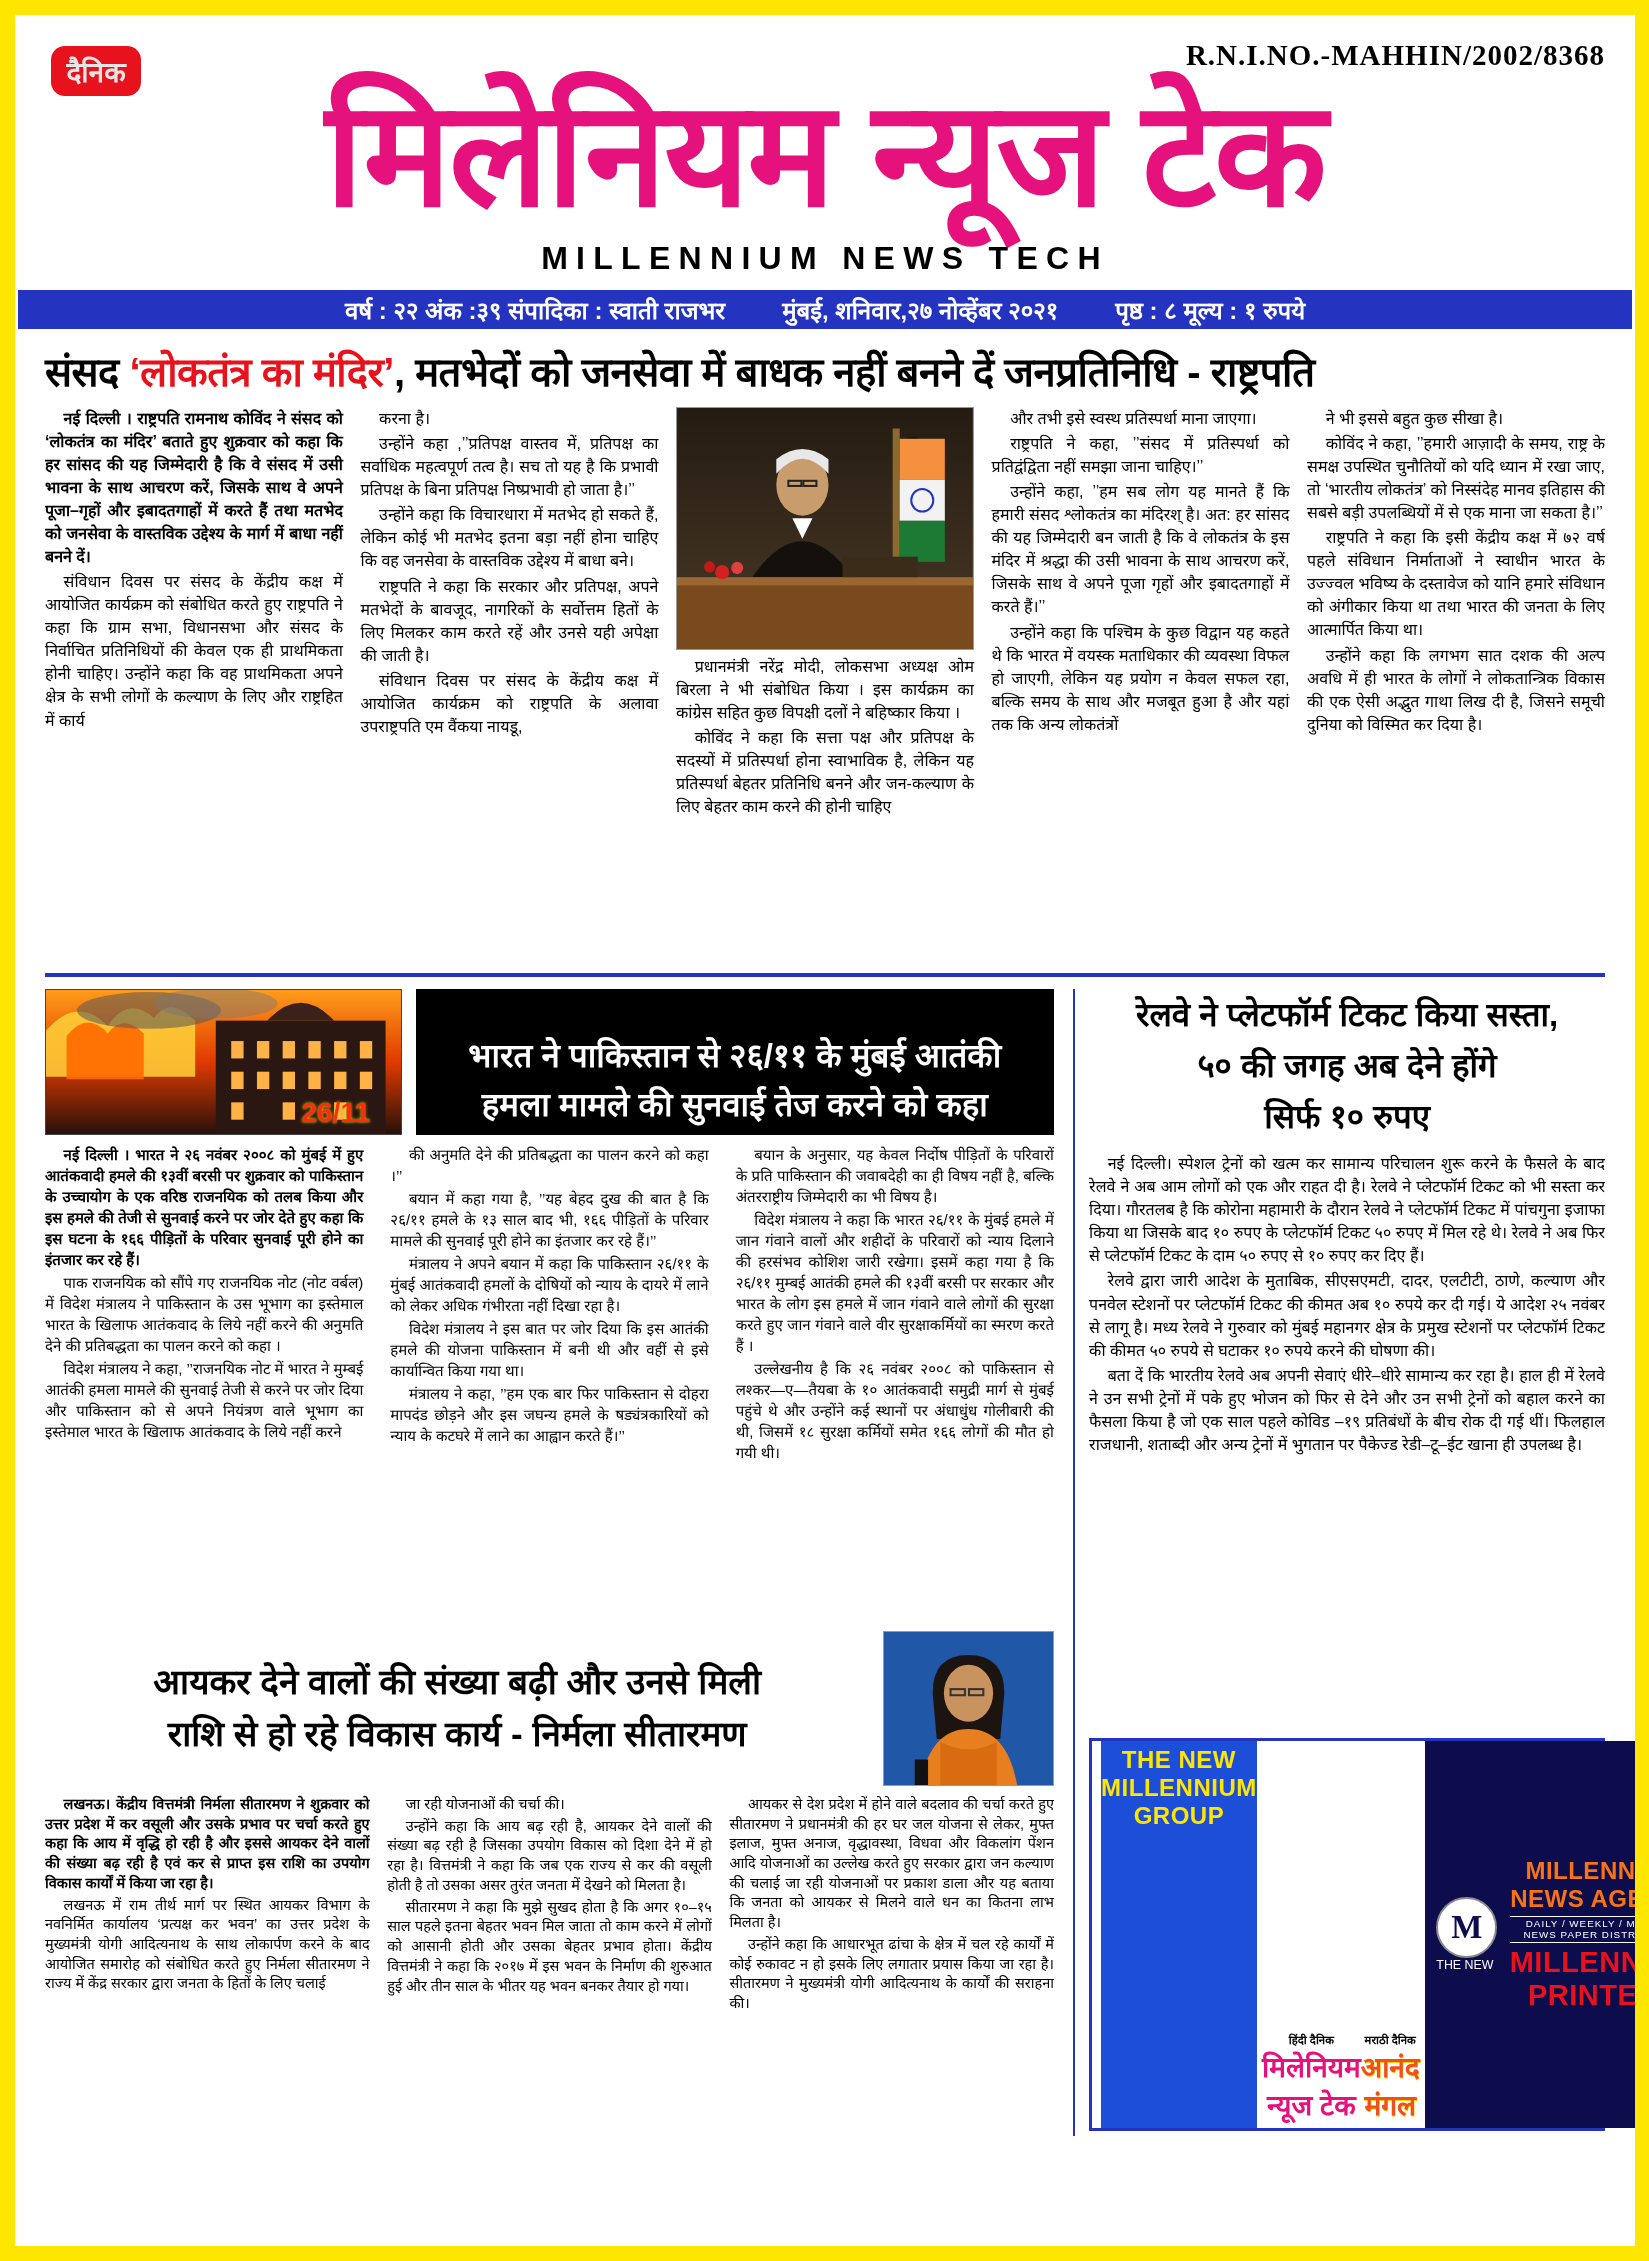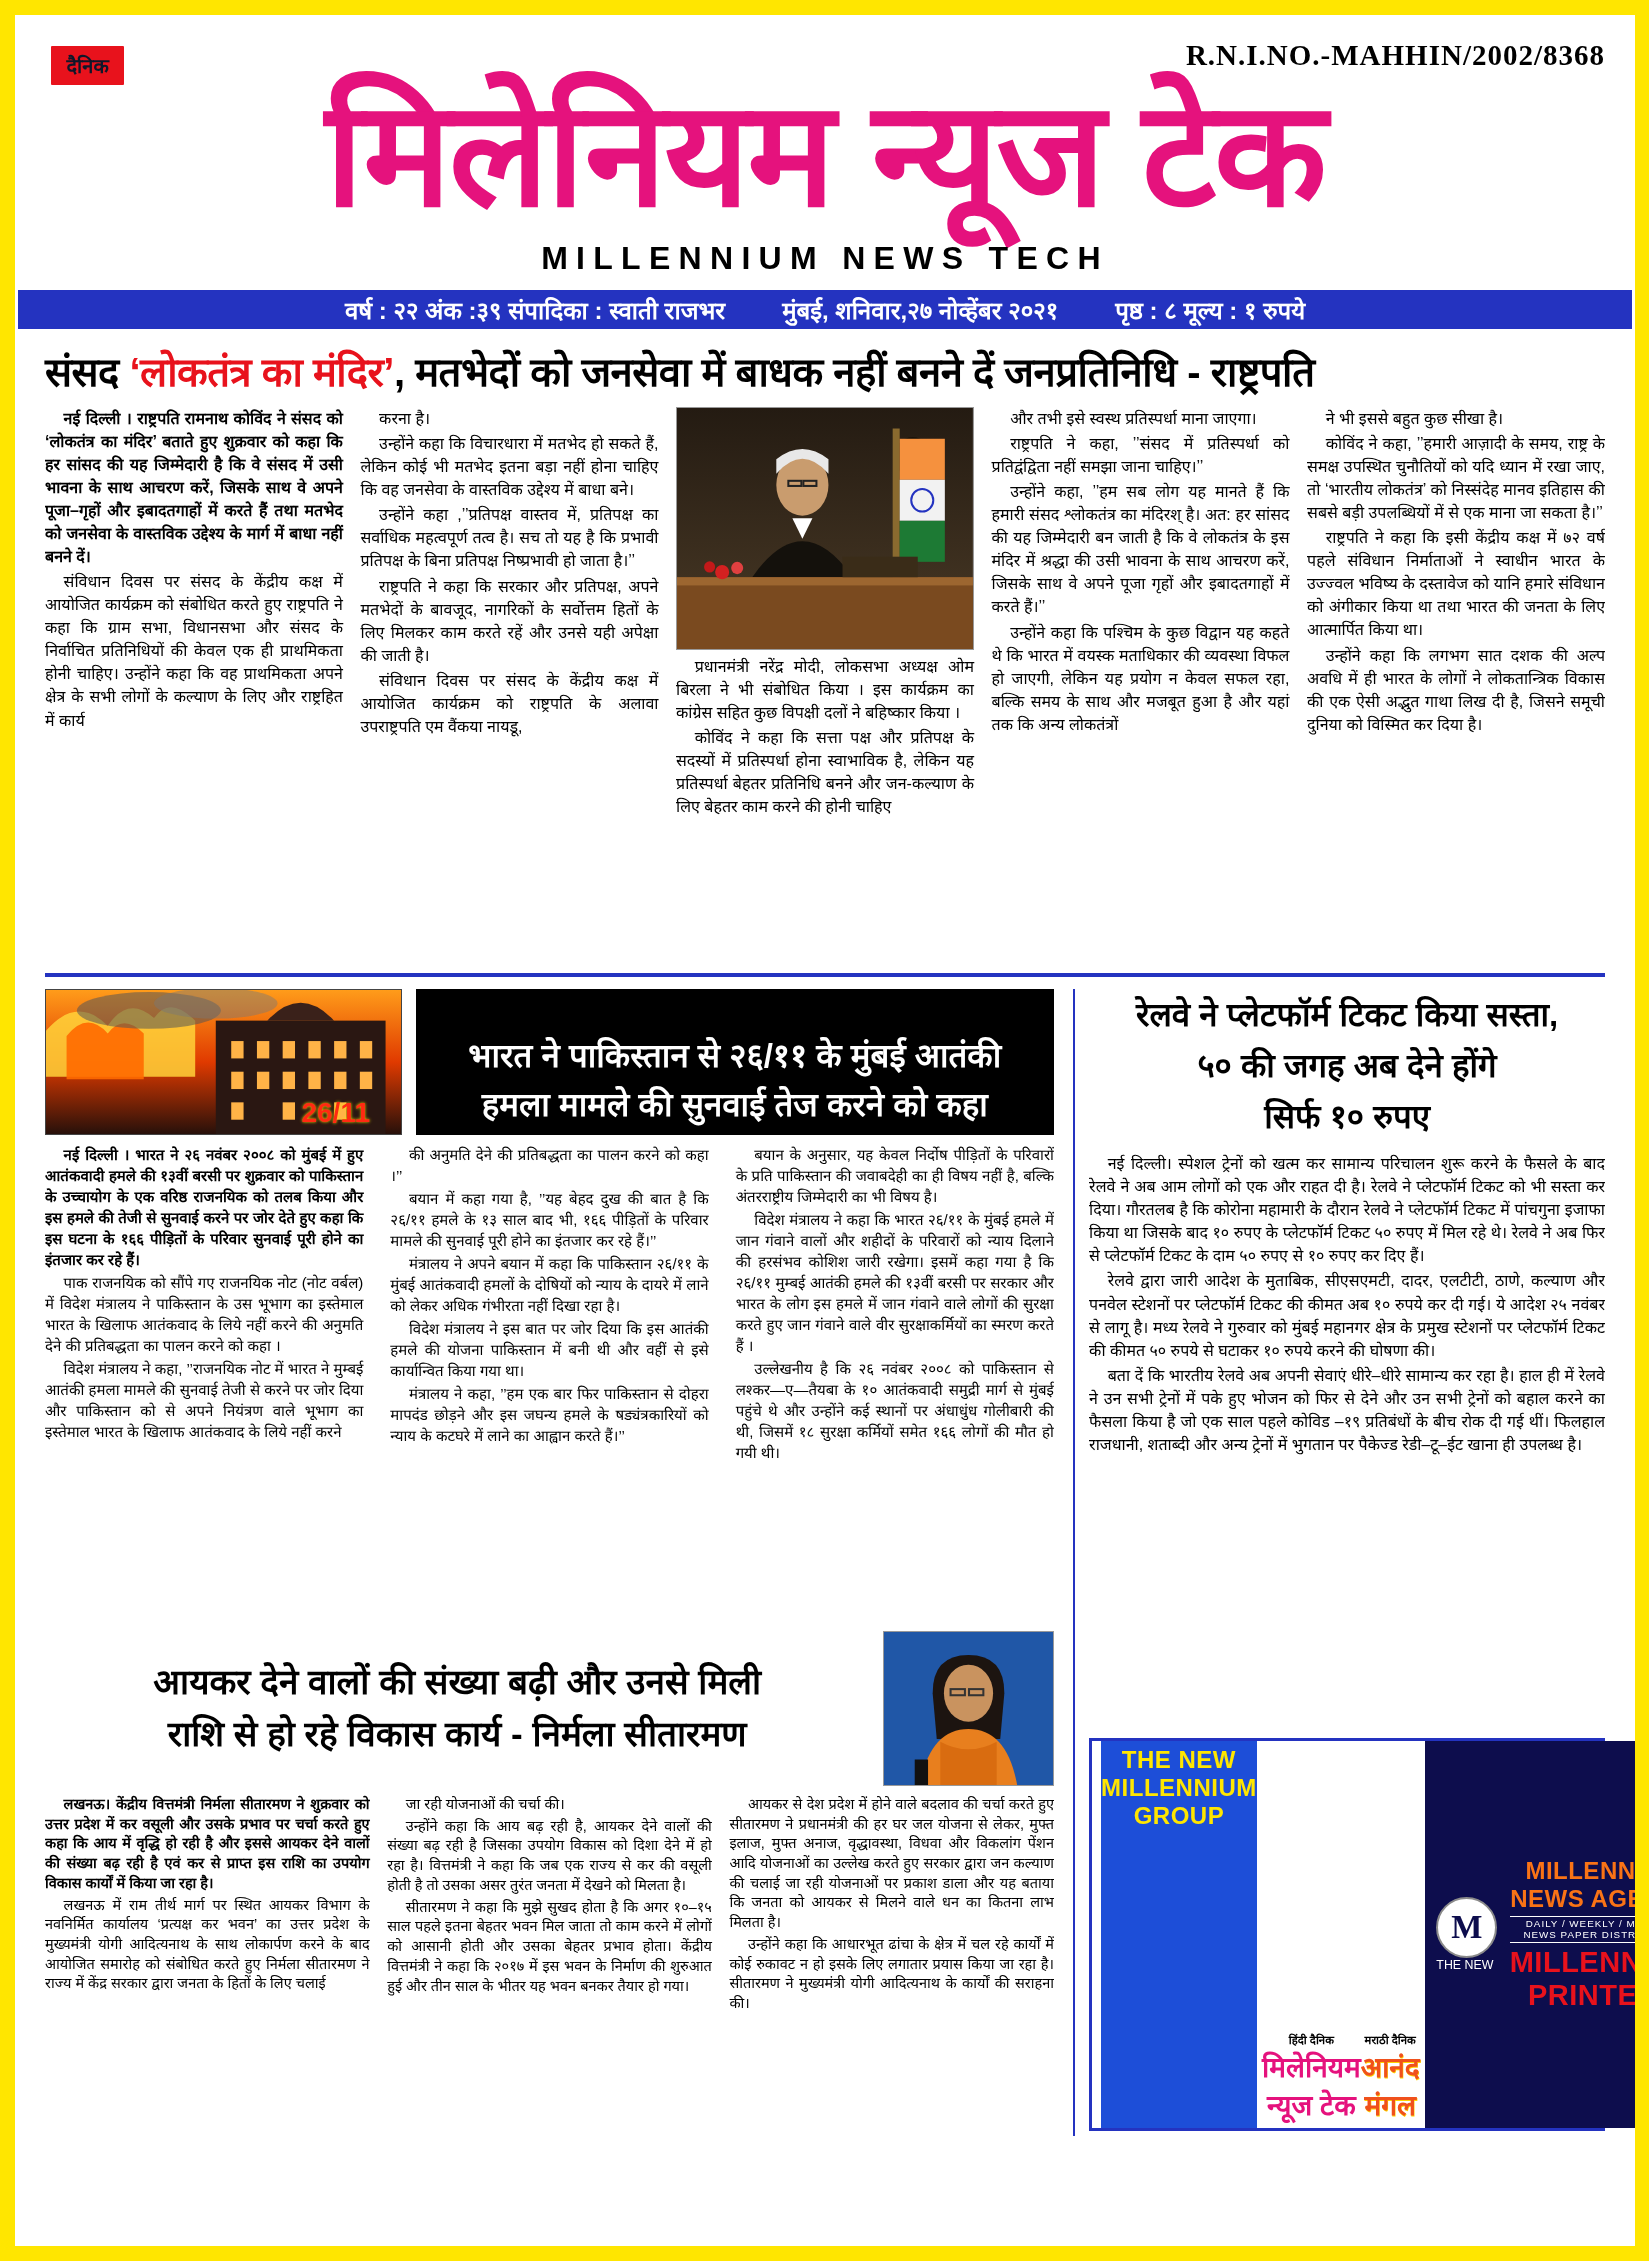--- a/index.html
+++ b/index.html
@@ -6,22 +6,22 @@
   body { background:#888; font-family:"Liberation Sans","DejaVu Sans",sans-serif; }
   .page {
     width:1650px; height:2261px; background:#fff; position:relative;
     border:15.5px solid #ffe600; overflow:hidden;
   }
   .inner { padding:0 30px; }
 
   
   .header { position:relative; padding-top:24px; }
   .dainik-box {
-    position:absolute; left:36px; top:31px; background:#e8121c; color:#0f172a;
-    font-weight:bold; font-size:20px; padding:6.2px 15.5px; border-radius:1px;
+    position:absolute; left:36px; top:31px; background:#e8121c; color:#e5e5e5;
+    font-weight:bold; font-size:28px; padding:6.2px 15.5px; border-radius:14px;
   }
   .rni {
     text-align:right; font-family:"Liberation Serif","DejaVu Serif",serif;
     font-size:29px; font-weight:bold; letter-spacing:1px;
   }
   .masthead {
     text-align:center; color:#e5127d; font-weight:900; font-size:147px;
     line-height:1.12; white-space:nowrap; letter-spacing:-2.1px;
   }
   .masthead-en {
@@ -156,22 +156,22 @@
 
     <div class="lead-cols">
       <div class="col article">
         <p class="lead-para">नई दिल्ली । राष्ट्रपति रामनाथ कोविंद ने संसद को ‘लोकतंत्र का मंदिर’ बताते हुए शुक्रवार को कहा कि हर सांसद की यह जिम्मेदारी है कि वे संसद में उसी भावना के साथ आचरण करें, जिसके साथ वे अपने पूजा–गृहों और इबादतगाहों में करते हैं तथा मतभेद को जनसेवा के वास्तविक उद्देश्य के मार्ग में बाधा नहीं बनने दें।</p>
         <div class="article">
             <p>संविधान दिवस पर संसद के केंद्रीय कक्ष में आयोजित कार्यक्रम को संबोधित करते हुए राष्ट्रपति ने कहा कि ग्राम सभा, विधानसभा और संसद के निर्वाचित प्रतिनिधियों की केवल एक ही प्राथमिकता होनी चाहिए। उन्होंने कहा कि वह प्राथमिकता अपने क्षेत्र के सभी लोगों के कल्याण के लिए और राष्ट्रहित में कार्य</p>
           </div>
       </div>
       <div class="col article">
           <p>करना है।</p>
+          <p>उन्होंने कहा ,’’प्रतिपक्ष वास्तव में, प्रतिपक्ष का सर्वाधिक महत्वपूर्ण तत्व है। सच तो यह है कि प्रभावी प्रतिपक्ष के बिना प्रतिपक्ष निष्प्रभावी हो जाता है।’’</p>
           <p>उन्होंने कहा कि विचारधारा में मतभेद हो सकते हैं, लेकिन कोई भी मतभेद इतना बड़ा नहीं होना चाहिए कि वह जनसेवा के वास्तविक उद्देश्य में बाधा बने।</p>
-          <p>उन्होंने कहा ,’’प्रतिपक्ष वास्तव में, प्रतिपक्ष का सर्वाधिक महत्वपूर्ण तत्व है। सच तो यह है कि प्रभावी प्रतिपक्ष के बिना प्रतिपक्ष निष्प्रभावी हो जाता है।’’</p>
           <p>राष्ट्रपति ने कहा कि सरकार और प्रतिपक्ष, अपने मतभेदों के बावजूद, नागरिकों के सर्वोत्तम हितों के लिए मिलकर काम करते रहें और उनसे यही अपेक्षा की जाती है।</p>
           <p>संविधान दिवस पर संसद के केंद्रीय कक्ष में आयोजित कार्यक्रम को राष्ट्रपति के अलावा उपराष्ट्रपति एम वैंकया नायडू,</p>
         </div>
       <div class="col">
         <div class="photo-frame" style="height:243px;">
           <svg viewBox="0 0 590 470" preserveAspectRatio="none">
             <defs>
               <linearGradient id="bgK" x1="0" y1="0" x2="0" y2="1">
                 <stop offset="0" stop-color="#241b12"></stop>
                   <stop offset="1" stop-color="#4a3a26"></stop>

